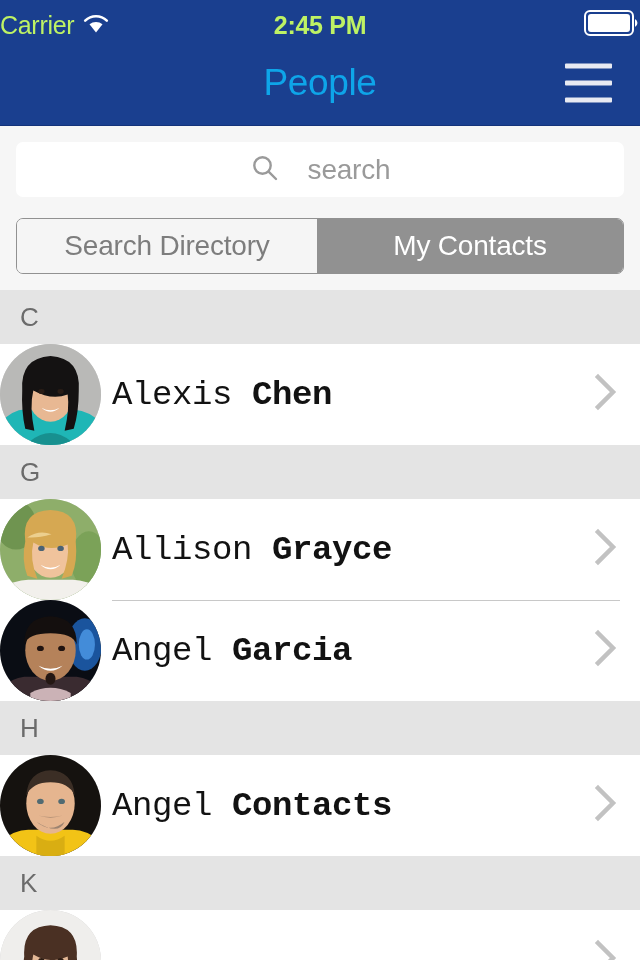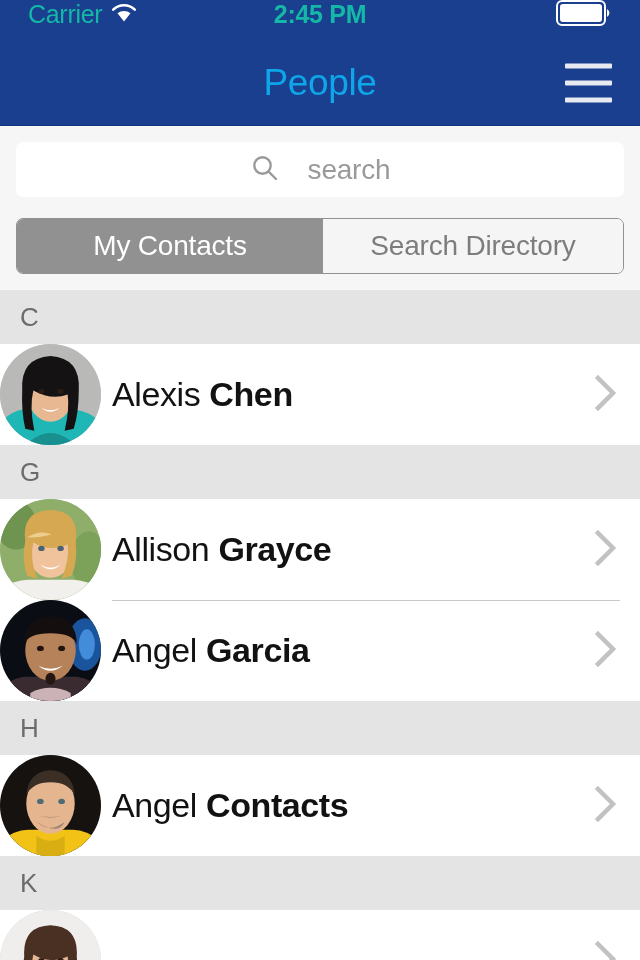--- a/index.html
+++ b/index.html
@@ -9,23 +9,23 @@
     background:#ffffff;
     overflow:hidden;
   }
 
   
   .status-bar {
     position:relative;
     height:40px;
     background:#1a3f8f;
     display:flex;
-    align-items:flex-start;
-    padding:0 28px;
-    color:#14b8a6;
+    align-items:flex-end;
+    padding:0 0;
+    color:#bef264;
   }
   .status-left { display:flex; align-items:center; gap:9px; }
   .carrier-label { font-size:25px; letter-spacing:-0.3px; }
   .wifi-icon { display:block; }
   .status-time {
     position:absolute;
     left:0; right:0;
     text-align:center;
     font-size:25px;
     font-weight:bold;
@@ -128,21 +128,21 @@
   .section-header {
     height:54px;
     background:#e4e4e4;
     display:flex;
     align-items:center;
     padding-left:20px;
     font-size:26px;
     color:#6b6b6b;
     letter-spacing:0.2px;
   }
-  .section-rows { background:#bef264; }
+  .section-rows { background:#bef264;font-family:Liberation Mono, monospace; }
   .contact-row {
     position:relative;
     height:101px;
     display:flex;
     align-items:center;
     background:#ffffff;
     cursor:pointer;
   }
   .contact-row + .contact-row::before {
     content:"";
@@ -218,22 +218,22 @@
         <circle cx="12.5" cy="12.5" r="8.2" fill="none" stroke="#9a9a9a" stroke-width="2.4"></circle>
         <line x1="18.6" y1="18.6" x2="26" y2="26" stroke="#9a9a9a" stroke-width="2.4" stroke-linecap="round"></line>
       </svg>
     </span>
     <span class="search-placeholder">search</span>
   </div>
 </div>
 
 <div class="segmented-wrap">
   <div class="segmented">
+    <div class="segment inactive">Search Directory</div>
     <div class="segment active">My Contacts</div>
-    <div class="segment inactive">Search Directory</div>
   </div>
 </div>
 
 <div class="list">
 
   <div class="section-header">C</div>
   <div class="section-rows">
     <div class="contact-row">
       <div class="avatar">
         <svg viewBox="0 0 100 100" preserveAspectRatio="xMidYMid slice">

